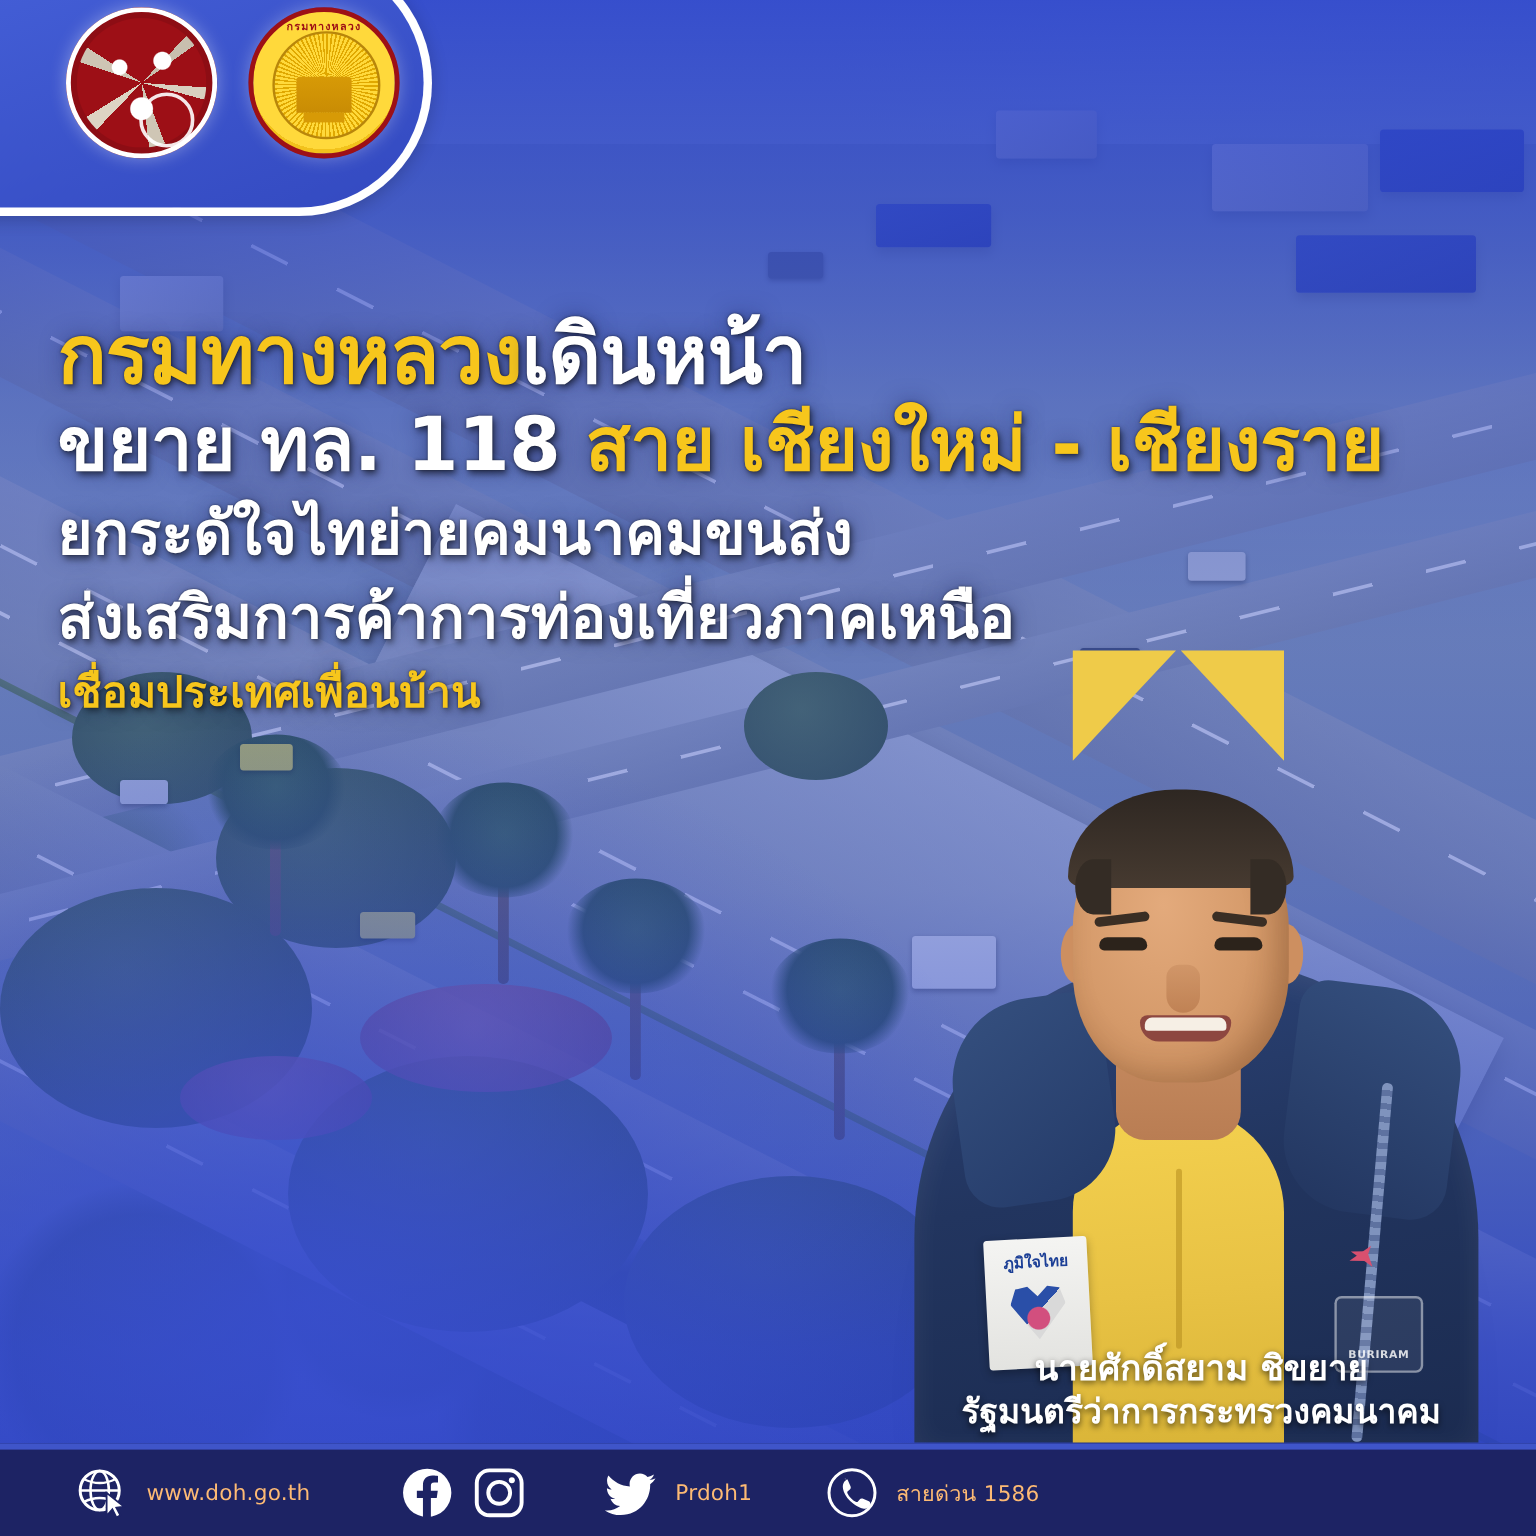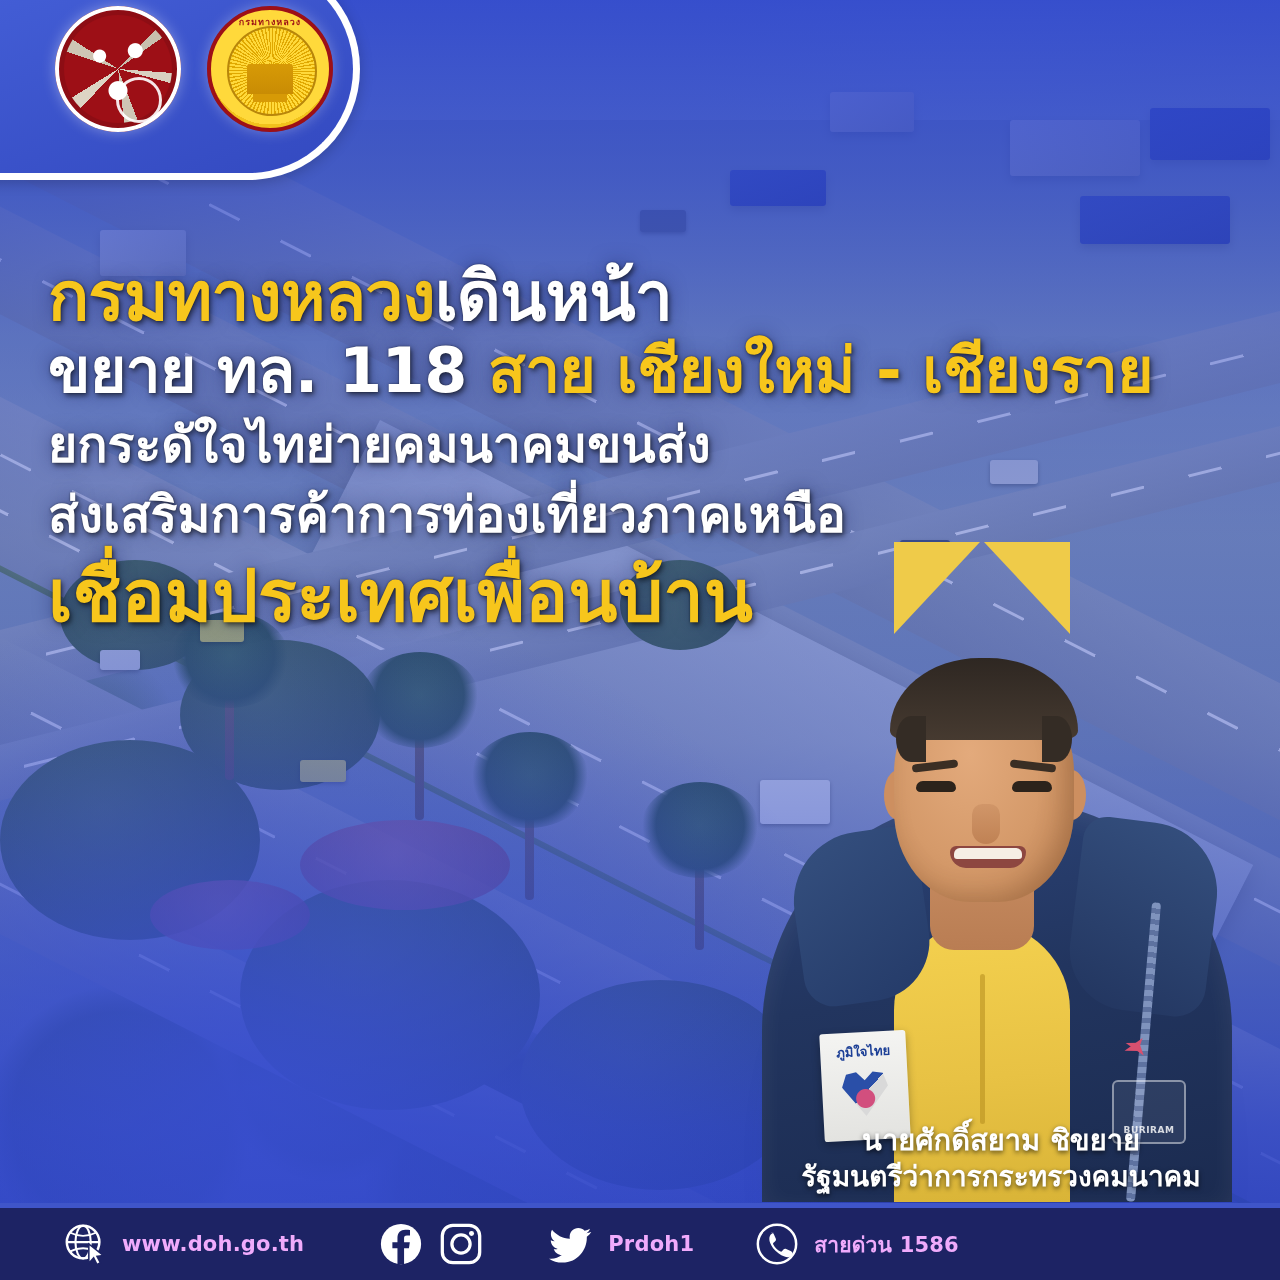--- a/index.html
+++ b/index.html
@@ -188,21 +188,21 @@
     text-shadow:
       0 0 2px rgba(0,0,0,.55),
       2px 3px 5px rgba(0,0,0,.5),
       0 0 18px rgba(20,30,90,.5);
     white-space:nowrap;
   }
   .gold{ color:#f7c61c; }
   .l1{ font-size:68px; letter-spacing:-1px; margin-bottom:6px; }
   .l2{ font-size:62px; letter-spacing:-.5px; margin-bottom:16px; }
   .l3,.l4,.l5{ font-size:50px; margin-bottom:18px; }
-  .l6{ font-size:72px; }
+  .l6{ font-size:36px; }
 
   
   .portrait{
     position:absolute; right:14px; bottom:78px;
     width:540px; height:660px; z-index:4;
   }
   .p-shadow{
     position:absolute; left:30px; bottom:0; width:480px; height:380px;
     background:radial-gradient(ellipse at 50% 90%, rgba(12,20,70,.55), transparent 70%);
     filter:blur(14px);
@@ -358,21 +358,21 @@
     background:#1d2364;
     border-top:5px solid #3f55c9;
     display:flex; align-items:center; z-index:9;
   }
   .fitem{ display:flex; align-items:center; gap:14px; }
   .fitem.a{ margin-left:62px; }
   .fitem.b{ margin-left:74px; }
   .fitem.c{ margin-left:64px; }
   .fitem.d{ margin-left:60px; }
   .flabel{
-    color:#f0abfc; font-size:21px; font-weight:bold; letter-spacing:.2px;
+    color:#fdba74; font-size:18px; font-weight:normal; letter-spacing:.2px;
     white-space:nowrap;
   }
   .ficon{ width:46px; height:46px; flex:0 0 auto; display:block; }
 </style>
 </head>
 <body>
 
 <div class="poster">
 
   <div class="bg">

